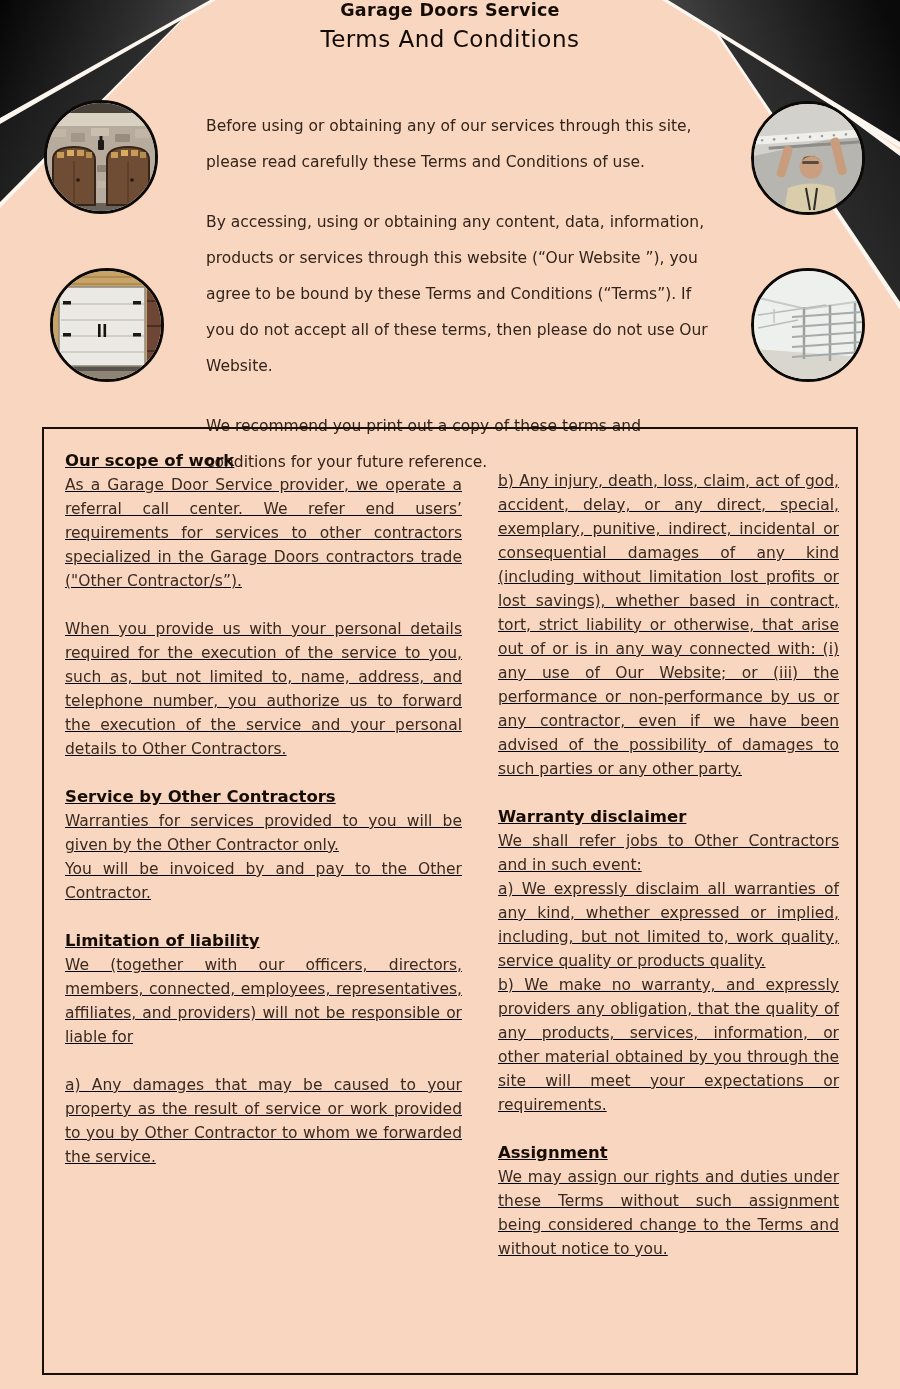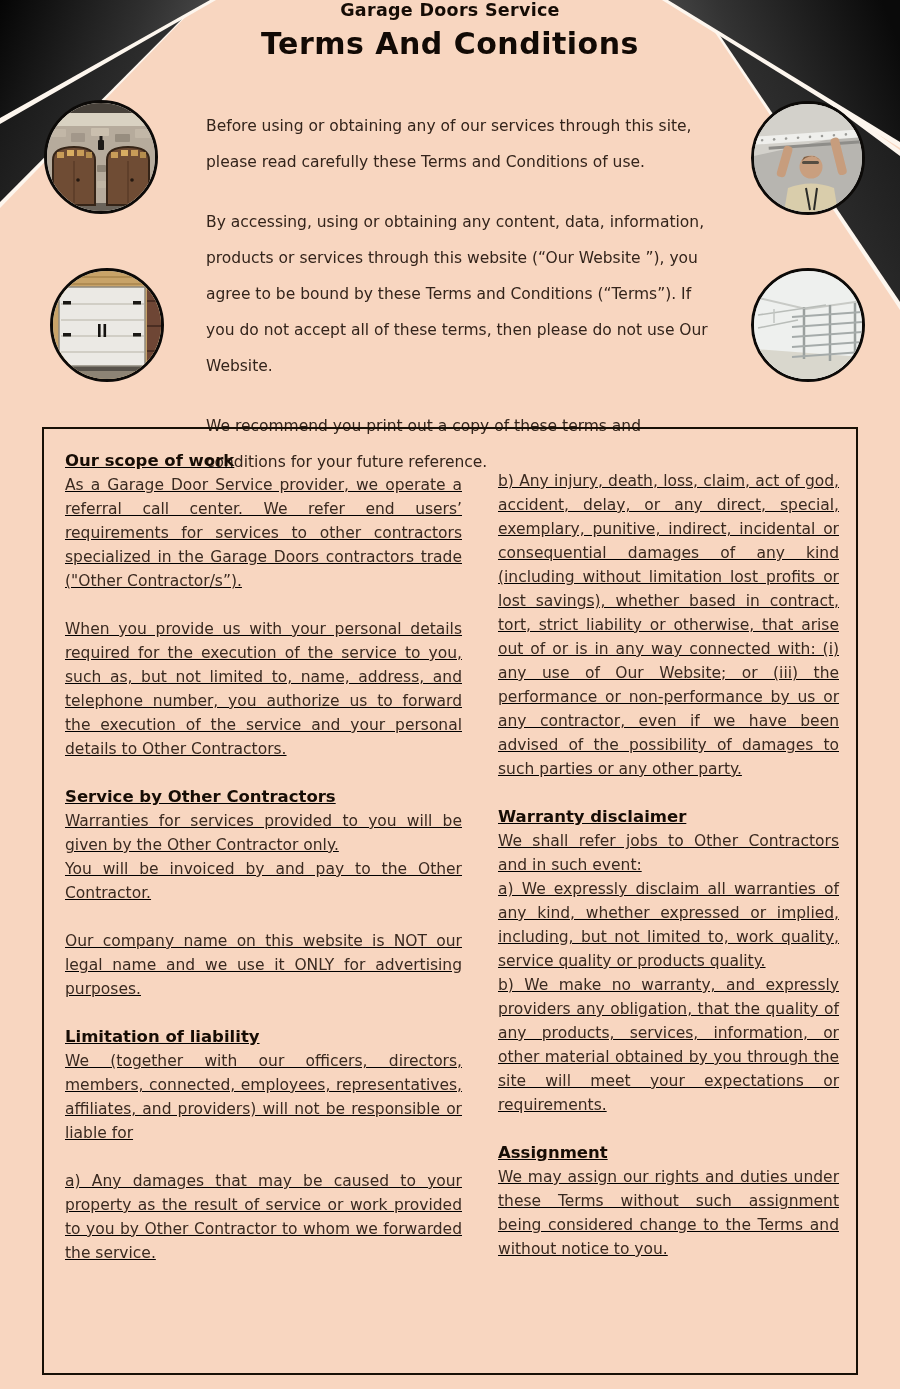--- a/index.html
+++ b/index.html
@@ -15,21 +15,21 @@
   #corner-tl .wb1{clip-path:polygon(0 0,216px 0,0 124px);background:#fdf6ee;}
   #corner-tl .dkA{clip-path:polygon(0 0,210px 0,0 118px);background:linear-gradient(112deg,#050505 0%,#2f2f2f 45%,#6e6e6e 100%);}
   #corner-tr{right:0;top:0;width:240px;height:312px;}
   #corner-tr .wb2{clip-path:polygon(36px 4px,240px 150px,240px 310px);background:#fdf6ee;}
   #corner-tr .dkB{clip-path:polygon(42px 9px,240px 156px,240px 302px);background:linear-gradient(245deg,#151515 0%,#404040 85%);}
   #corner-tr .wb1{clip-path:polygon(2px 0,240px 0,240px 148px);background:#fdf6ee;}
   #corner-tr .dkA{clip-path:polygon(8px 0,240px 0,240px 142px);background:linear-gradient(248deg,#0a0a0a 5%,#333 50%,#707070 100%);}
 
   
   #brand{margin:0;text-align:center;font-size:17.5px;font-weight:bold;color:#150c05;letter-spacing:.3px;position:relative;z-index:2;}
-  #title{margin:6px 0 0;text-align:center;font-size:30px;font-weight:bold;color:#120a05;letter-spacing:.5px;position:relative;z-index:2;}
+  #title{margin:6px 0 0;text-align:center;font-size:23px;font-weight:normal;color:#120a05;letter-spacing:.5px;position:relative;z-index:2;}
 
   
   #intro{position:absolute;left:206px;top:108px;width:508px;font-size:15.5px;line-height:36px;color:#33241b;z-index:2;}
   #intro p{margin:0 0 24px;}
   #intro p:last-child{margin-bottom:0;}
 
   
   .photo{position:absolute;width:114px;height:114px;border-radius:50%;border:3px solid #0c0a08;overflow:hidden;box-sizing:border-box;background:#ccc;z-index:2;}
   .photo svg{display:block;}
   #photo-tl{left:44px;top:100px;}
@@ -184,21 +184,20 @@
             <h3>Our scope of work</h3>
             <p>As a Garage Door Service provider, we operate a referral call center. We refer end users’ requirements for services to other contractors specialized in the Garage Doors contractors trade ("Other Contractor/s”).</p>
           </section>
           <section class="terms-section spaced">
             <p>When you provide us with your personal details required for the execution of the service to you, such as, but not limited to, name, address, and telephone number, you authorize us to forward the execution of the service and your personal details to Other Contractors.</p>
           </section>
           <section class="terms-section spaced">
             <h3>Service by Other Contractors</h3>
             <p>Warranties for services provided to you will be given by the Other Contractor only.</p>
             <p>You will be invoiced by and pay to the Other Contractor.</p>
-            <p class="gap">Our company name on this website is NOT our legal name and we use it ONLY for advertising purposes.</p>
           </section>
           <section class="terms-section spaced">
             <h3>Limitation of liability</h3>
             <p>We (together with our officers, directors, members, connected, employees, representatives, affiliates, and providers) will not be responsible or liable for</p>
             <p class="gap">a) Any damages that may be caused to your property as the result of service or work provided to you by Other Contractor to whom we forwarded the service.</p>
           </section>
         </div>
       <div class="tcol" id="col-right">
           <section class="terms-section">
             <p>b) Any injury, death, loss, claim, act of god, accident, delay, or any direct, special, exemplary, punitive, indirect, incidental or consequential damages of any kind (including without limitation lost profits or lost savings), whether based in contract, tort, strict liability or otherwise, that arise out of or is in any way connected with: (i) any use of Our Website; or (iii) the performance or non-performance by us or any contractor, even if we have been advised of the possibility of damages to such parties or any other party.</p>

